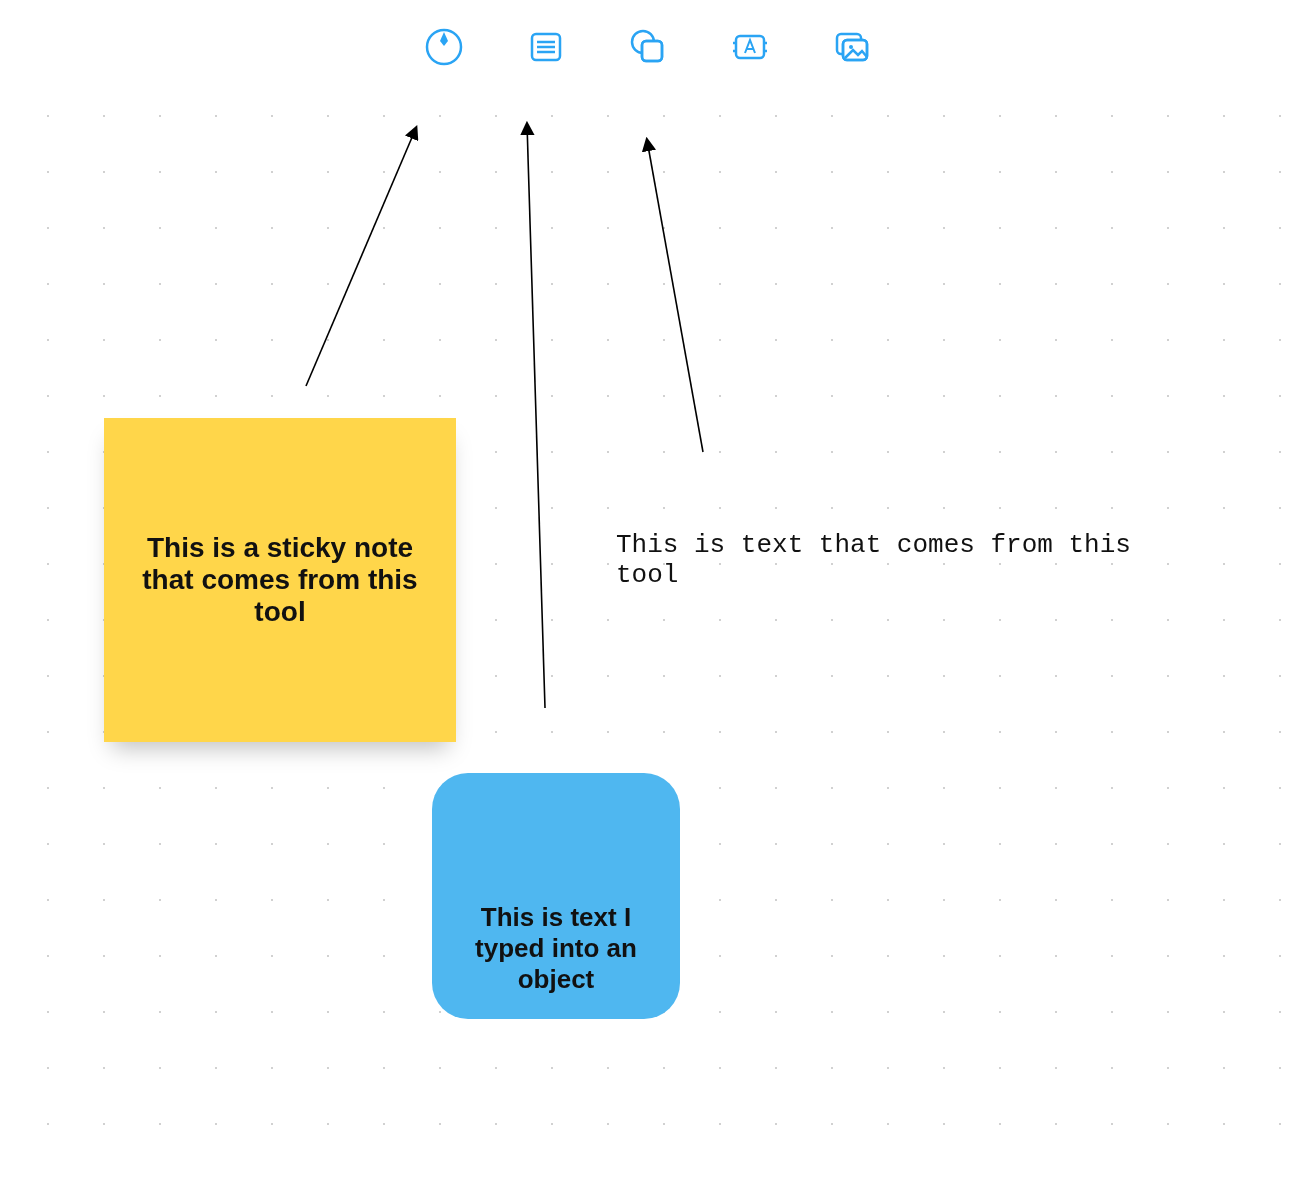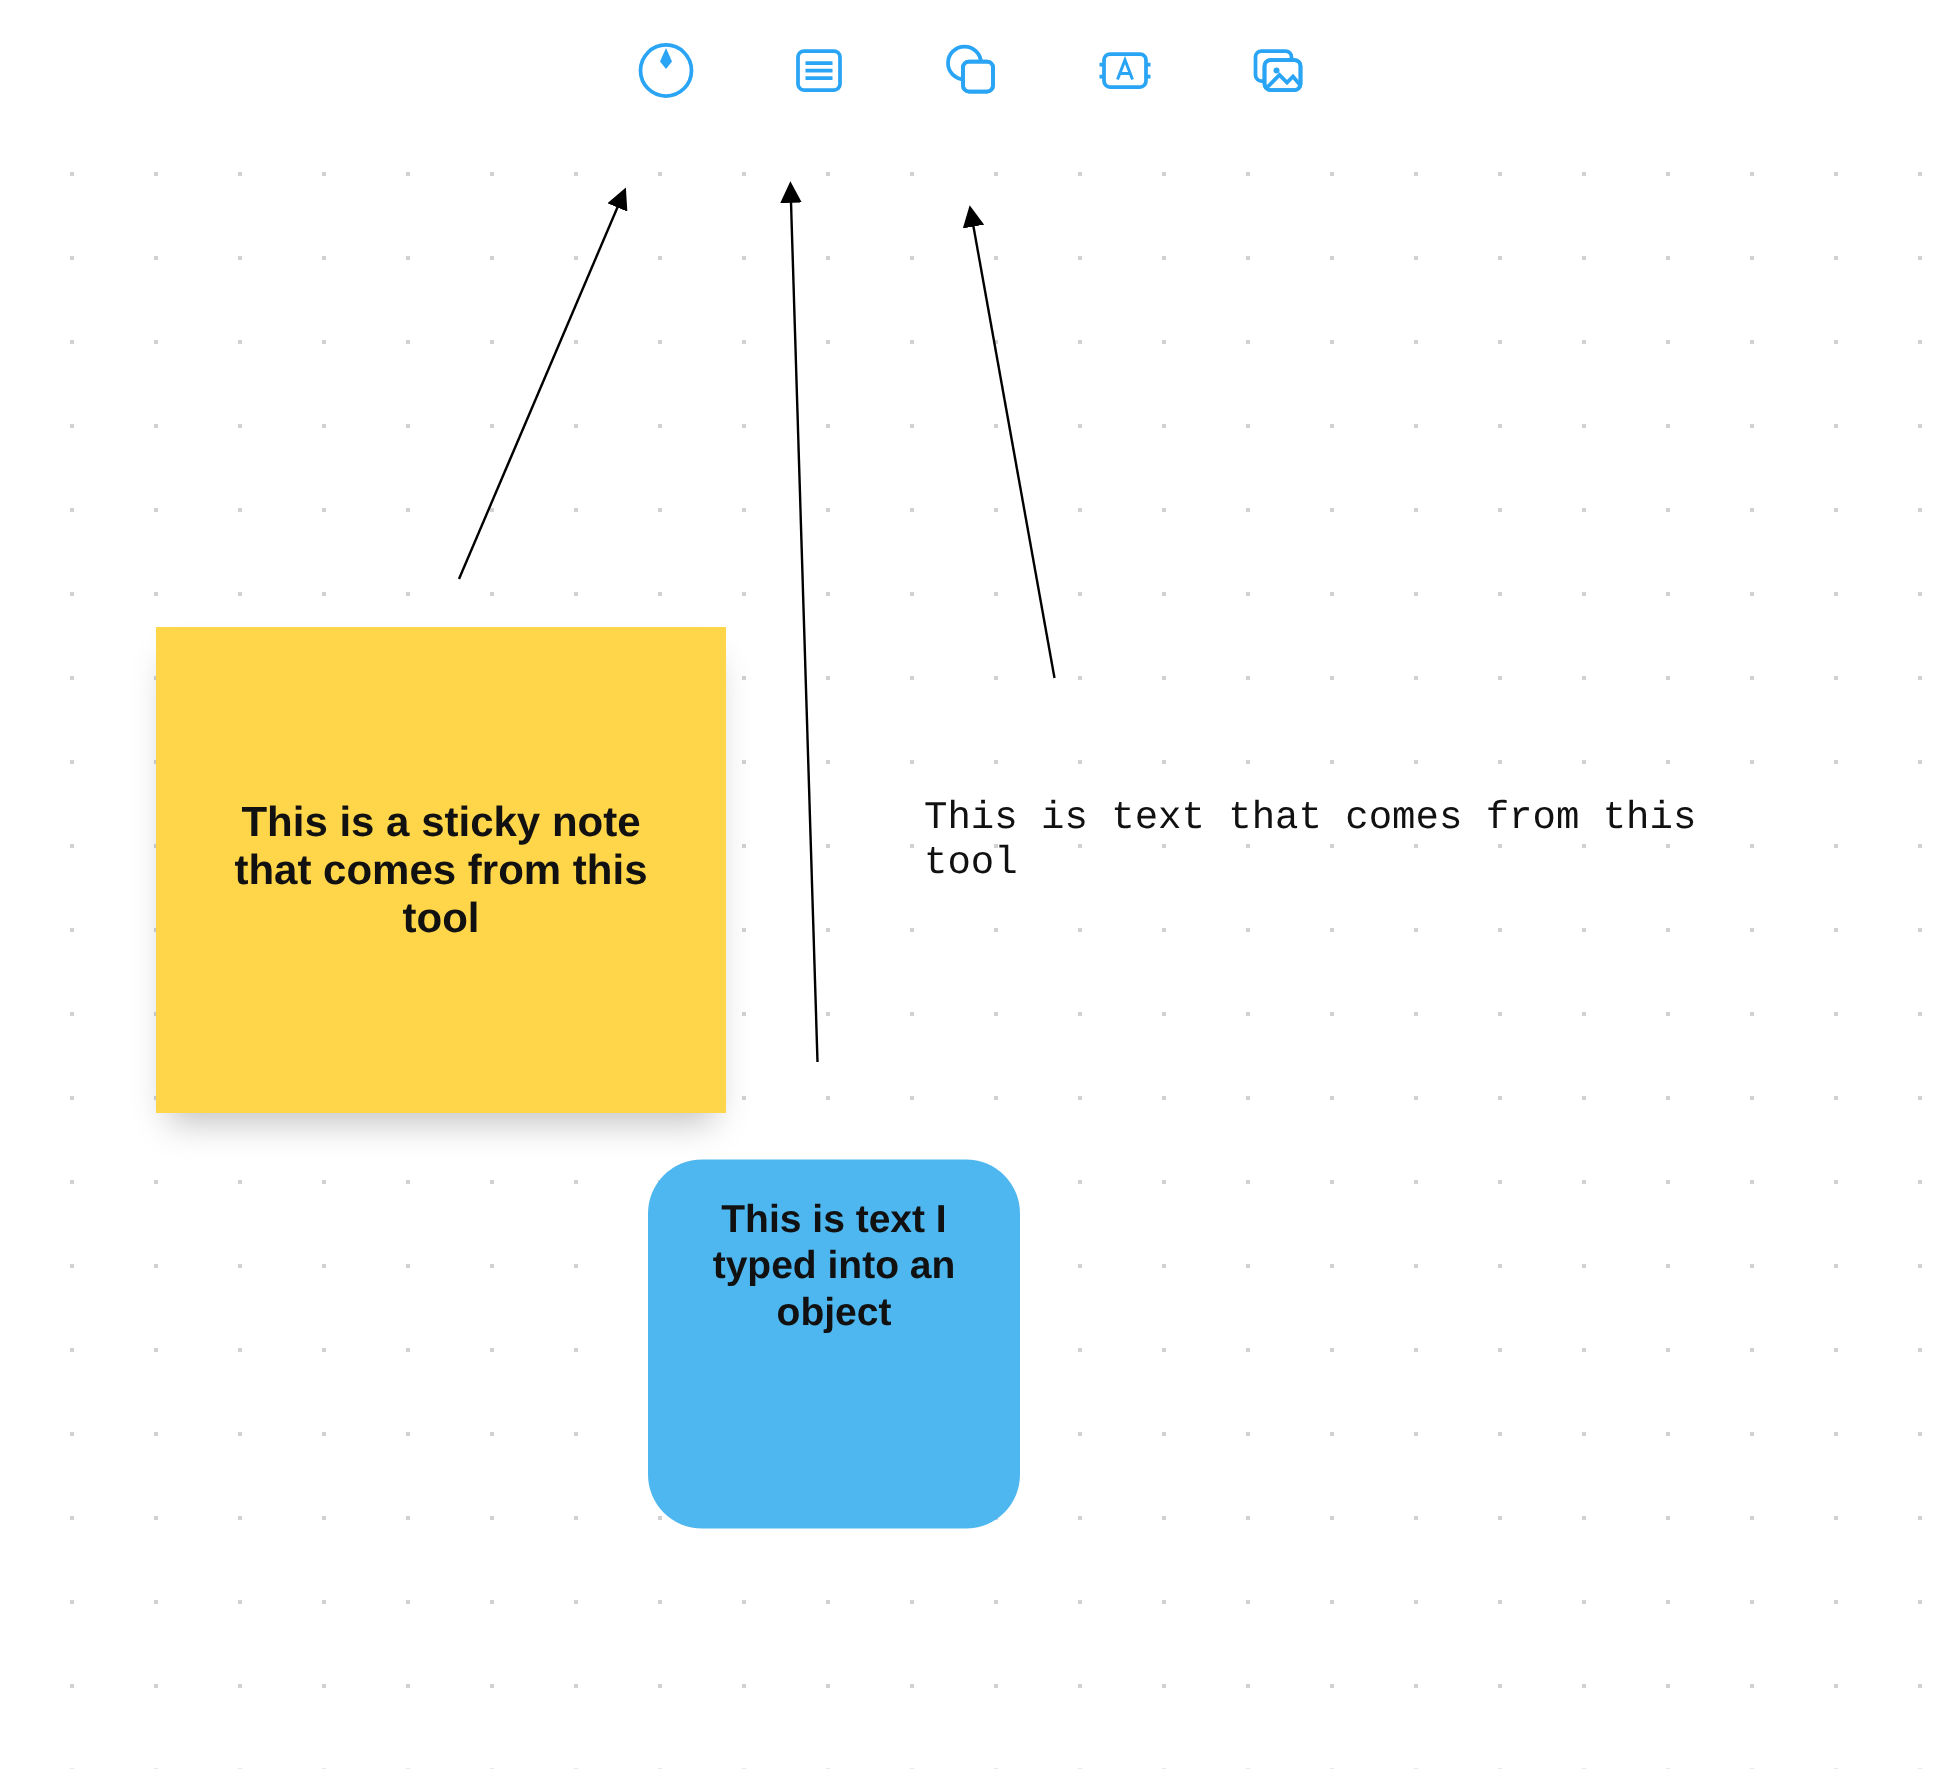--- a/index.html
+++ b/index.html
@@ -50,21 +50,21 @@
       color: #2aa4f4;
     }
 
     .toolbar svg { width: 42px; height: 42px; display: block; }
 
     .canvas-item { position: absolute; z-index: 2; }
 
     .sticky-note {
       left: 104px;
       top: 418px;
-      width: 380px;
+      width: 352px;
       height: 324px;
       background: #ffd64a;
       display: flex;
       align-items: center;
       justify-content: center;
       padding: 30px;
       text-align: center;
       font-size: 28px;
       font-weight: 600;
       color: #111;
@@ -72,21 +72,21 @@
     }
 
     .shape-rect {
       left: 432px;
       top: 773px;
       width: 248px;
       height: 246px;
       background: #4fb7f0;
       border-radius: 36px;
       display: flex;
-      align-items: flex-start;
+      align-items: flex-end;
       justify-content: center;
       padding: 24px;
       text-align: center;
       font-size: 26px;
       font-weight: 600;
       color: #111;
     }
 
     .text-block {
       left: 616px;

